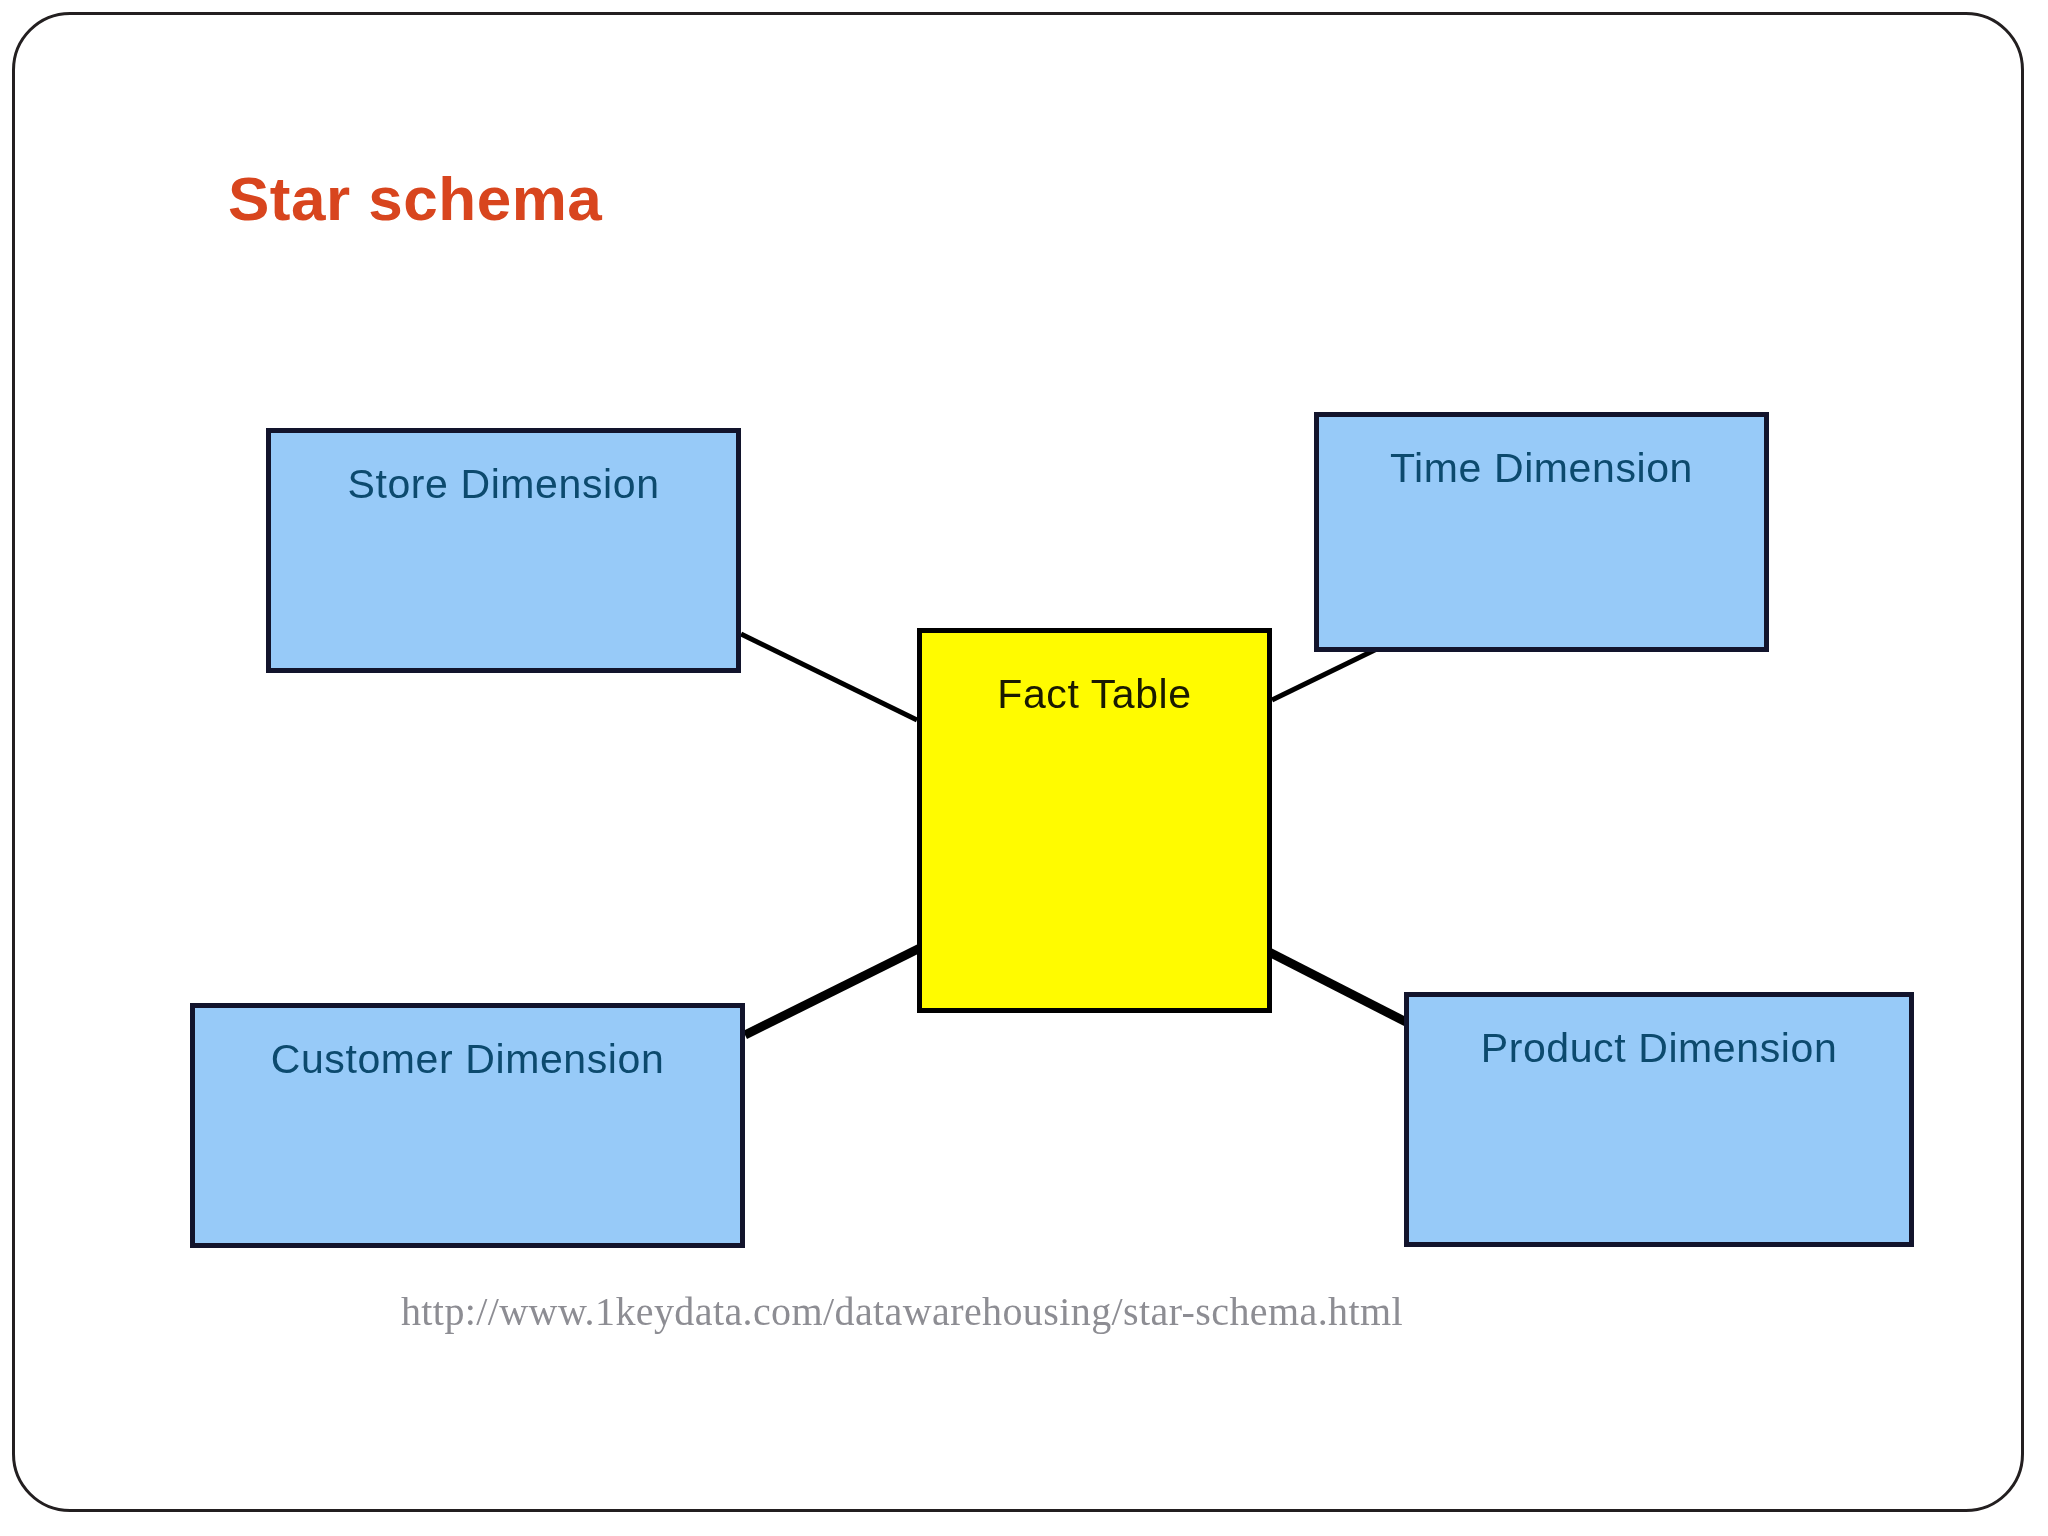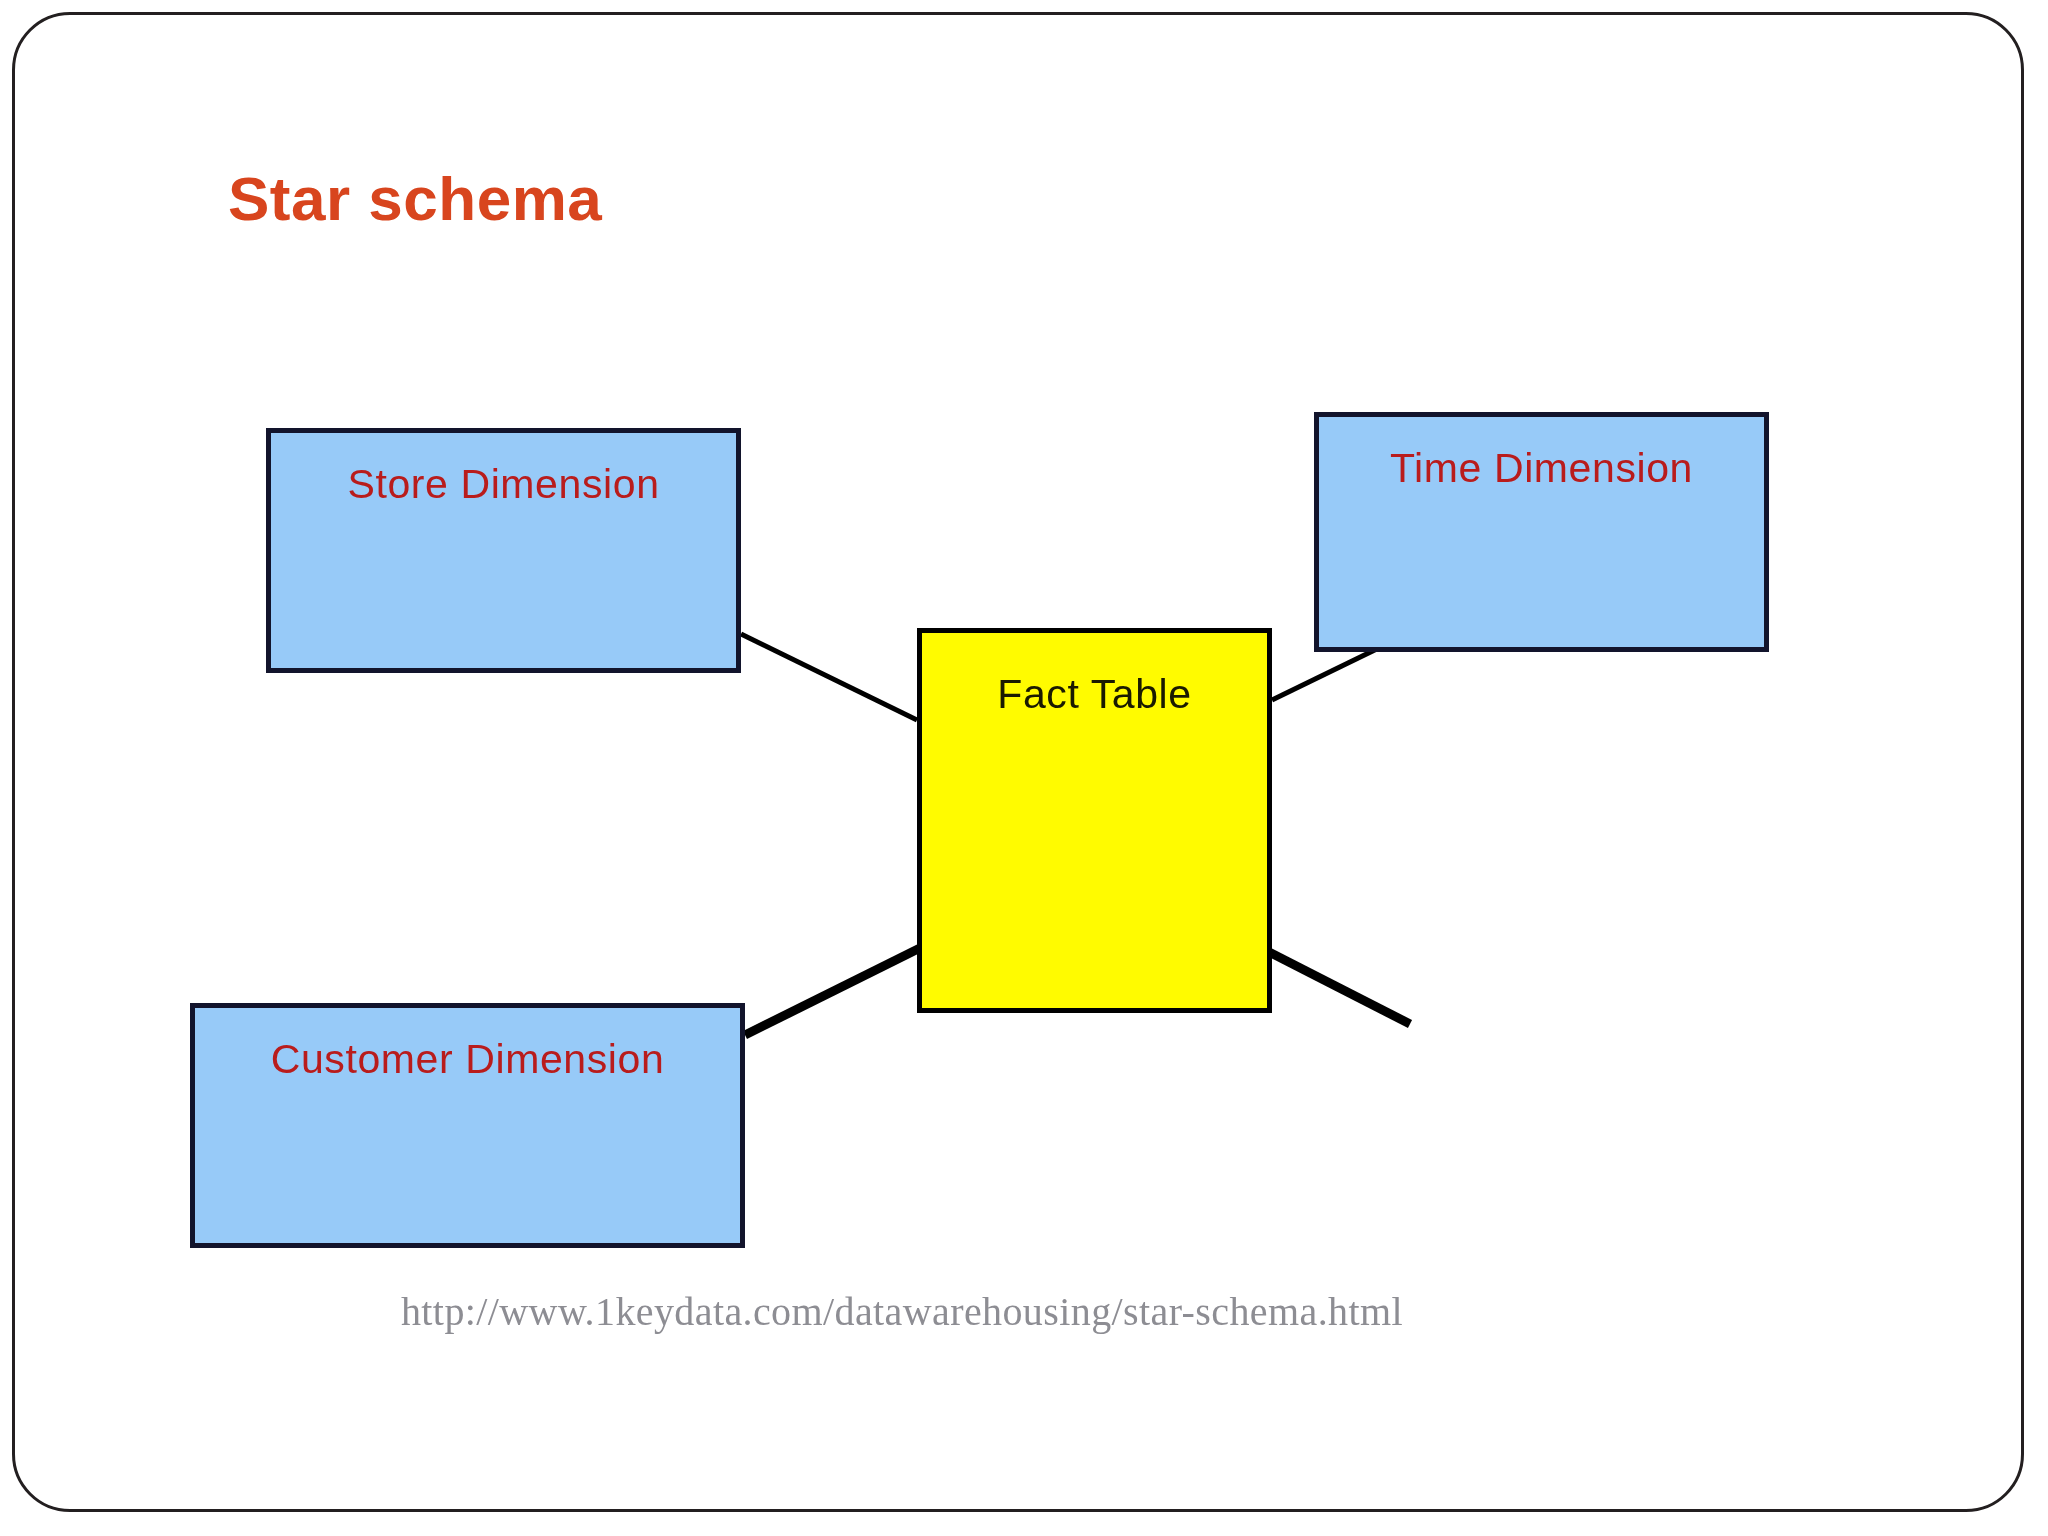--- a/index.html
+++ b/index.html
@@ -67,21 +67,21 @@
   .node .node-label {
     display: block;
     width: 100%;
     text-align: center;
     white-space: nowrap;
   }
 
   .dim-node {
     background: #97caf8;
     border: 5px solid #12142c;
-    color: #b91c1c;
+    color: #0c4a6e;
     font-size: 41px;
     font-weight: normal;
     letter-spacing: 0.6px;
     padding-top: 28px;
   }
 
   .fact-node {
     background: #fffb00;
     border: 5px solid #000000;
     color: #1a1a00;
@@ -151,17 +151,20 @@
     </div>
 
     <div class="node dim-node" id="node-customer">
       <span class="node-label">Customer Dimension</span>
     </div>
 
     <div class="node fact-node" id="node-fact">
       <span class="node-label">Fact Table</span>
     </div>
 
+    <div class="node dim-node" id="node-product">
+      <span class="node-label">Product Dimension</span>
+    </div>
 
     <div id="source-url">http://www.1keydata.com/datawarehousing/star-schema.html</div>
 
   </div>
 </div>
 
 </body></html>

